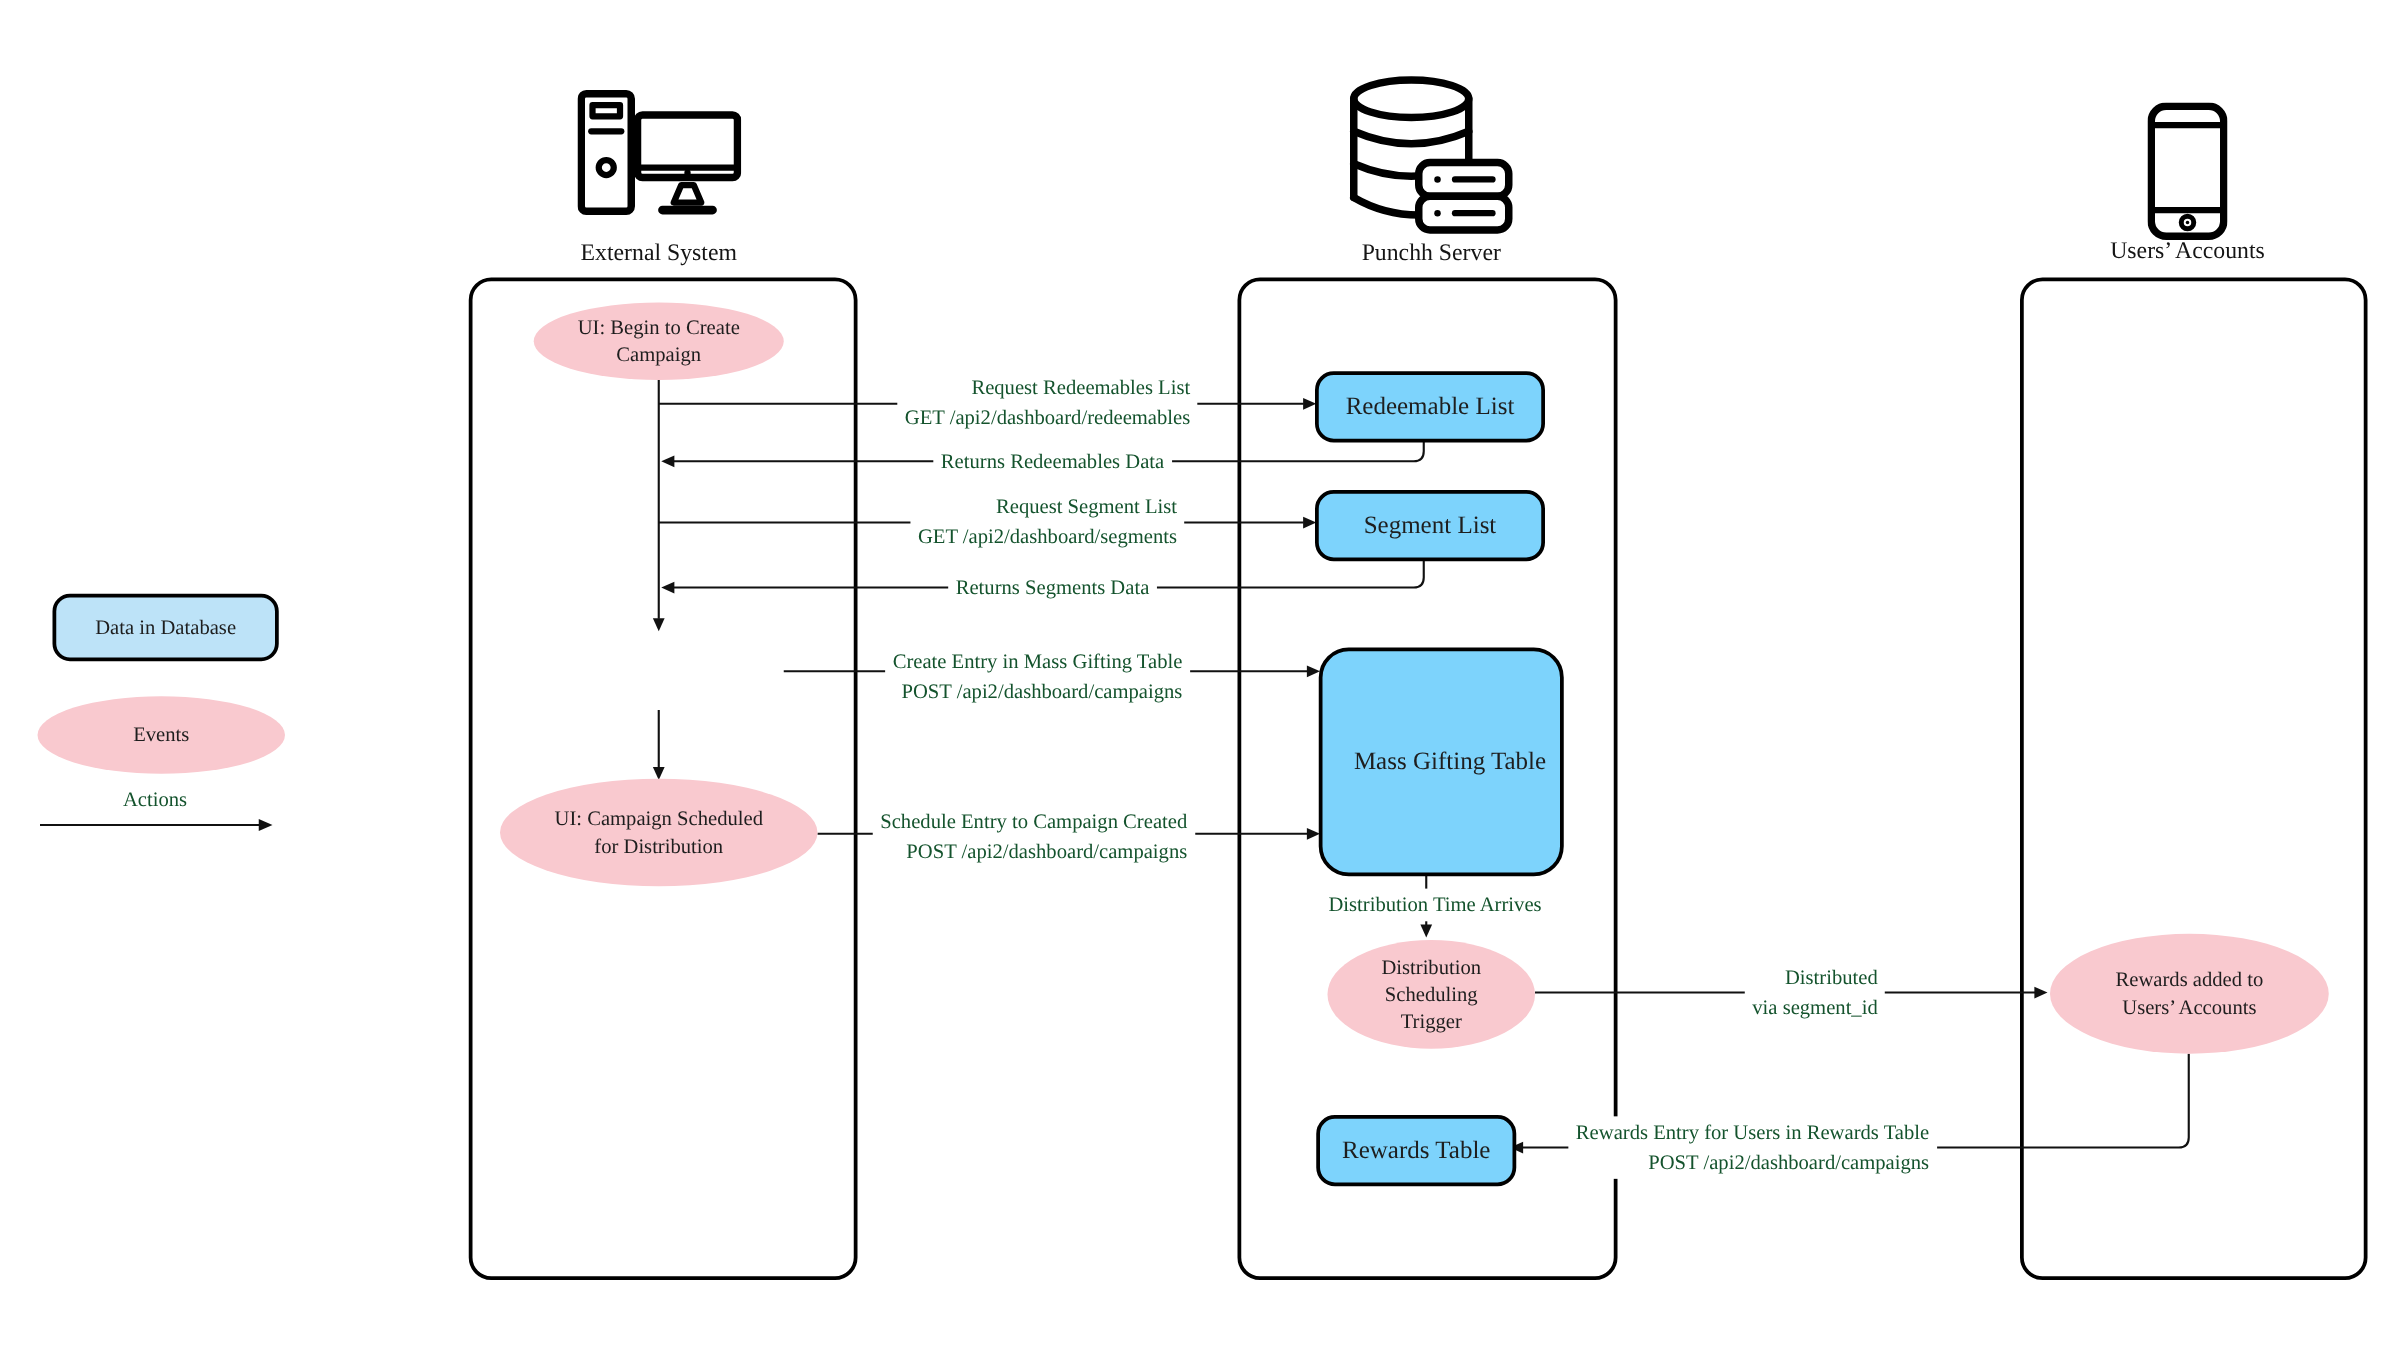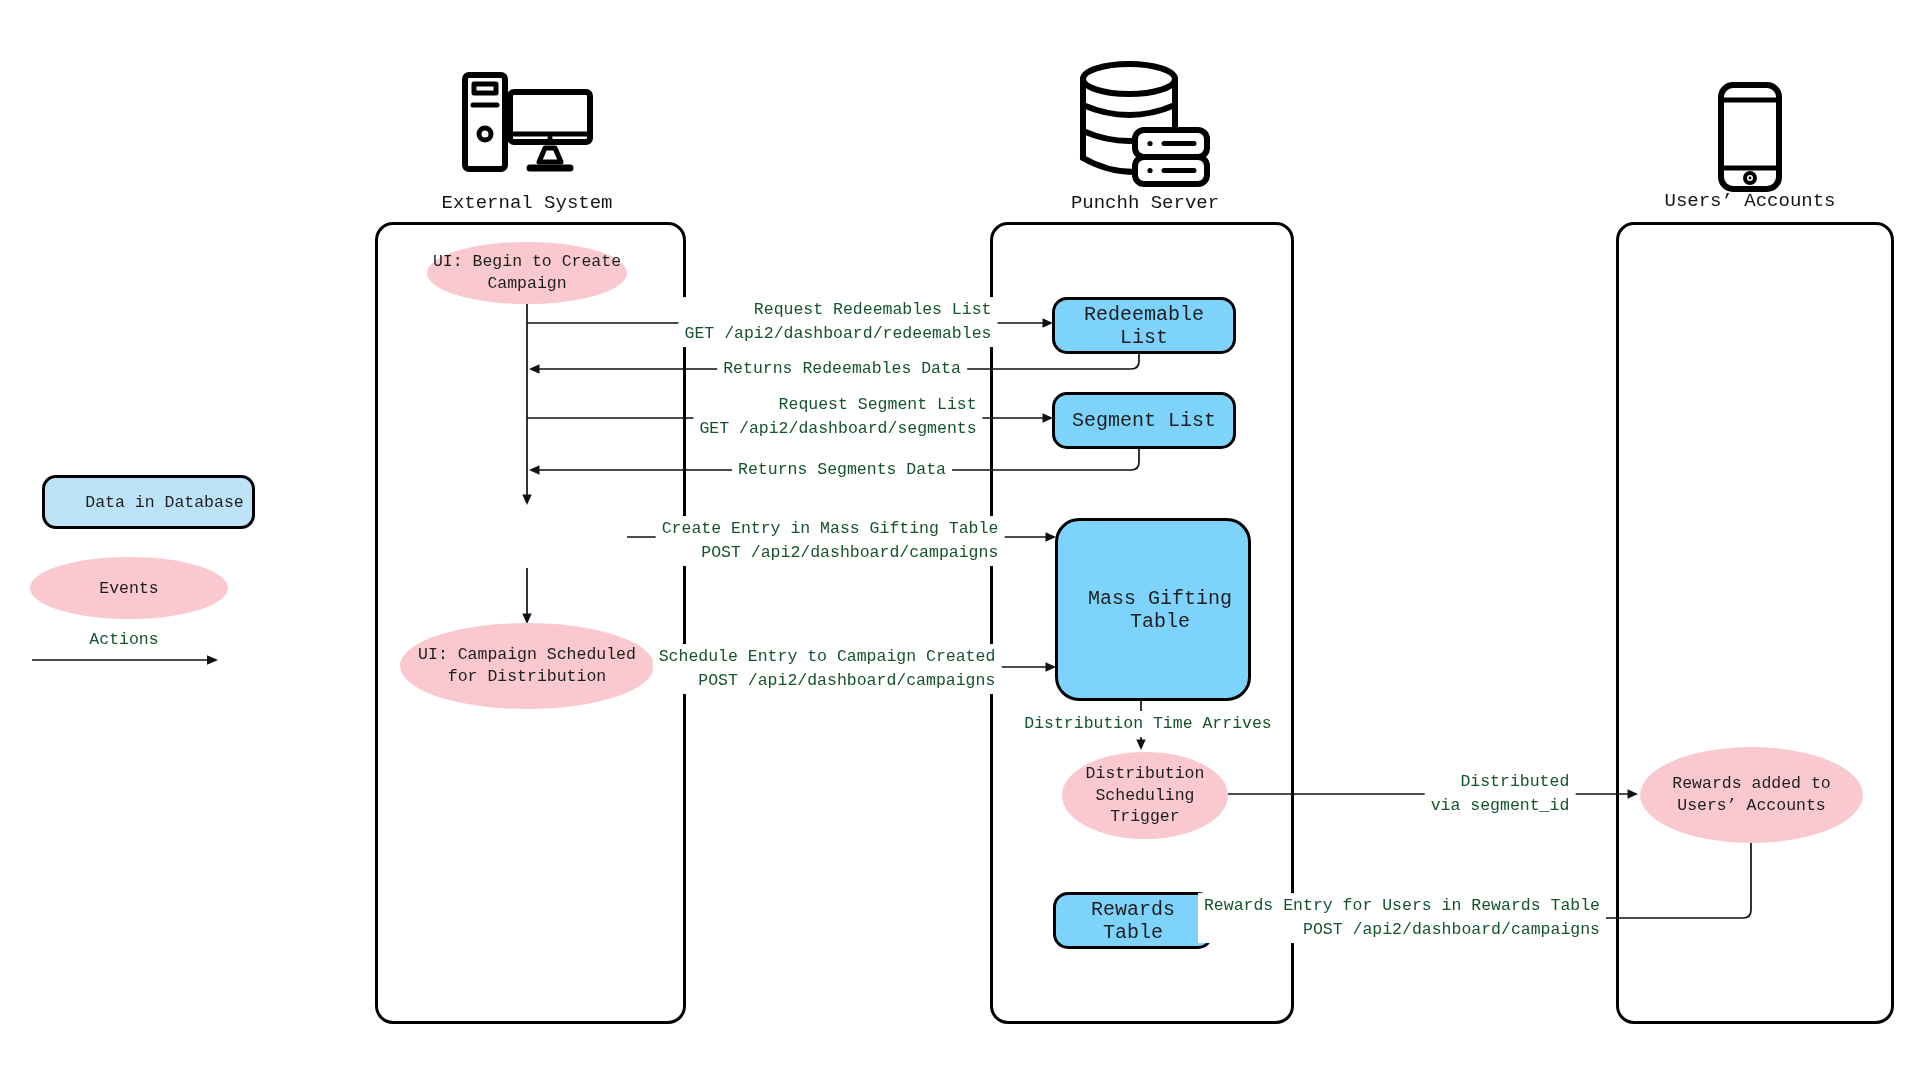--- a/index.html
+++ b/index.html
@@ -1,18 +1,18 @@
 <!DOCTYPE html>
 <html><head>
 <meta charset="utf-8">
 <style>
   html,body{margin:0;padding:0;background:#ffffff;}
   .canvas{
     position:relative;width:1920px;height:1080px;background:#ffffff;
-    font-family:Liberation Mono, monospace;overflow:hidden;
+    font-family:Liberation Serif, serif;overflow:hidden;
   }
   .lane{
     position:absolute;border:3px solid #000;border-radius:18px;background:#ffffff;
   }
   .col-header{
     position:absolute;transform:translateX(-50%);font-size:19px;color:#151515;
     text-align:center;white-space:nowrap;
   }
   .icon{position:absolute;}
   .event{
@@ -26,21 +26,21 @@
     white-space:pre-line;font-size:20px;color:#1e1e1e;
   }
   .datastore.big{border-radius:24px;padding-left:14px;}
   .edge-label{
     position:absolute;transform:translate(-50%,-50%);background:#ffffff;
     white-space:pre-line;text-align:right;font-size:16.5px;line-height:1.45;
     color:#14532d;padding:1px 6px;
   }
   .legend-box{
     position:absolute;background:#BDE3F8;border:3px solid #000;border-radius:14px;
-    display:flex;align-items:center;justify-content:center;font-size:16.5px;color:#1e1e1e;padding-left:32px;
+    display:flex;align-items:center;justify-content:center;font-size:16.5px;color:#1e1e1e;
   }
   .legend-ellipse{
     position:absolute;background:#F9C9CF;border-radius:50%;
     display:flex;align-items:center;justify-content:center;font-size:16.5px;color:#1e1e1e;
   }
   .connector-layer{position:absolute;left:0;top:0;pointer-events:none;}
   .lines{stroke:#111;stroke-width:1.7;fill:none;}
   .head{fill:#111;stroke:none;}
 </style>
 </head>
@@ -167,18 +167,18 @@
 GET /api2/dashboard/redeemables</div>
   <div class="edge-label" style="left:842px;top:369px;">Returns Redeemables Data</div>
   <div class="edge-label" style="left:838px;top:417px;">Request Segment List
 GET /api2/dashboard/segments</div>
   <div class="edge-label" style="left:842px;top:470px;">Returns Segments Data</div>
   <div class="edge-label" style="left:830px;top:541px;">Create Entry in Mass Gifting Table
 POST /api2/dashboard/campaigns</div>
   <div class="edge-label" style="left:827px;top:669px;">Schedule Entry to Campaign Created
 POST /api2/dashboard/campaigns</div>
   <div class="edge-label" style="left:1148px;top:724px;">Distribution Time Arrives</div>
-  <div class="edge-label" style="left:1452px;top:794px;margin-left:48px;">Distributed
+  <div class="edge-label" style="left:1452px;top:794px;">Distributed
 via segment_id</div>
   <div class="edge-label" style="left:1402px;top:918px;">Rewards Entry for Users in Rewards Table
 POST /api2/dashboard/campaigns</div>
 
 </div>
 
 </body></html>

